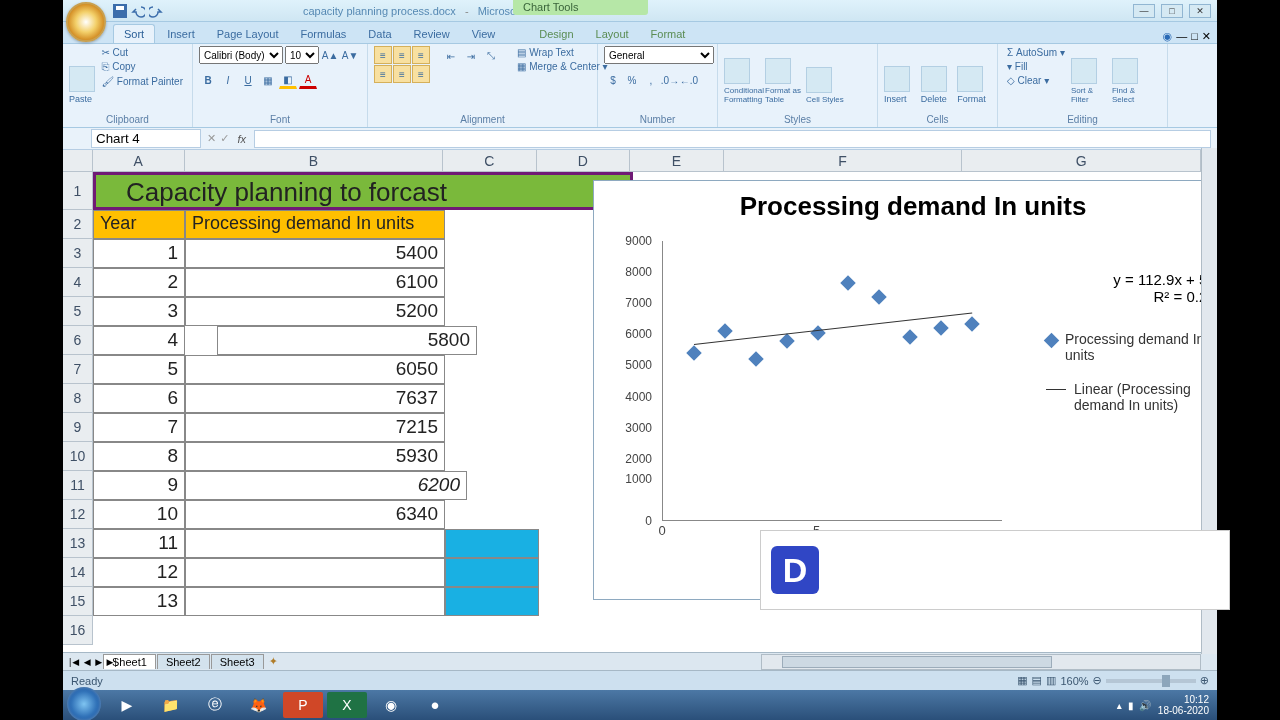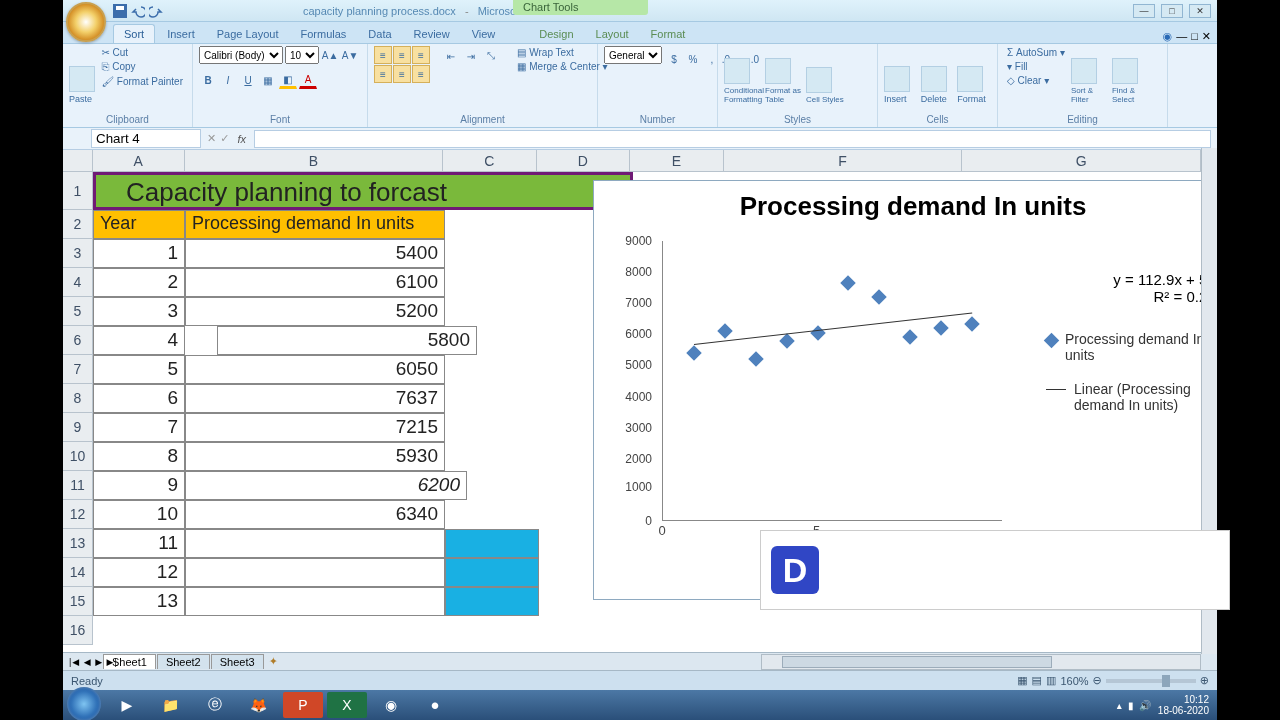--- a/index.html
+++ b/index.html
@@ -202,21 +202,21 @@
             </div>
         </div>
         <div class="smallstack" style="margin-left:8px">
           <div>▤ <span>Wrap Text</span></div>
           <div>▦ <span>Merge &amp; Center</span> ▾</div>
         </div>
       </div>
       <div class="group-label">Alignment</div>
     </div>
     <div class="group" style="width:120px">
-      <div class="gbody" style="flex-direction:row">
+      <div class="gbody" style="flex-direction:column">
         <select style="width:110px;height:18px;font-size:10px"><option>General</option></select>
         <div style="display:flex;gap:1px;margin-top:4px">
           <button class="minibtn">$</button>
           <button class="minibtn">%</button>
           <button class="minibtn">,</button>
           <button class="minibtn">.0→</button>
           <button class="minibtn">←.0</button>
         </div>
       </div>
       <div class="group-label">Number</div>
@@ -317,21 +317,21 @@
 
       <div class="chart-obj">
         <div class="chart-title">Processing demand In units</div>
         <div class="eqbox">
           <div>y = 112.9x + 556</div>
           <div>R² = 0.209</div>
         </div>
         <div class="chart-plot">
           <div class="yax" id="yax">
               <div class="ytick" style="top: 280px;">0</div>
-              <div class="ytick" style="top: 246px;">1000</div>
+              <div class="ytick" style="top: 238px;">1000</div>
               <div class="ytick" style="top: 217.778px;">2000</div>
               <div class="ytick" style="top: 186.667px;">3000</div>
               <div class="ytick" style="top: 155.556px;">4000</div>
               <div class="ytick" style="top: 124.444px;">5000</div>
               <div class="ytick" style="top: 93.3333px;">6000</div>
               <div class="ytick" style="top: 62.2222px;">7000</div>
               <div class="ytick" style="top: 31.1111px;">8000</div>
               <div class="ytick" style="top: 0px;">9000</div>
             </div>
           <div class="plotbox" id="plotbox">

